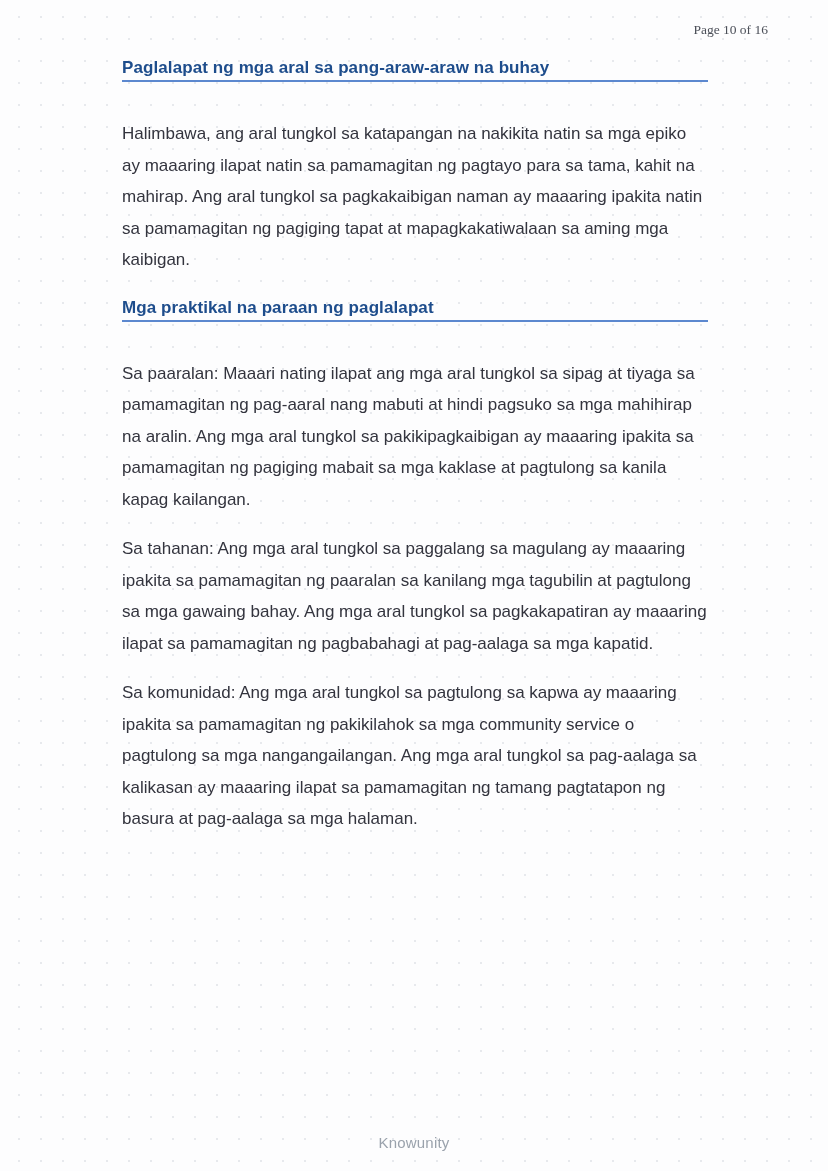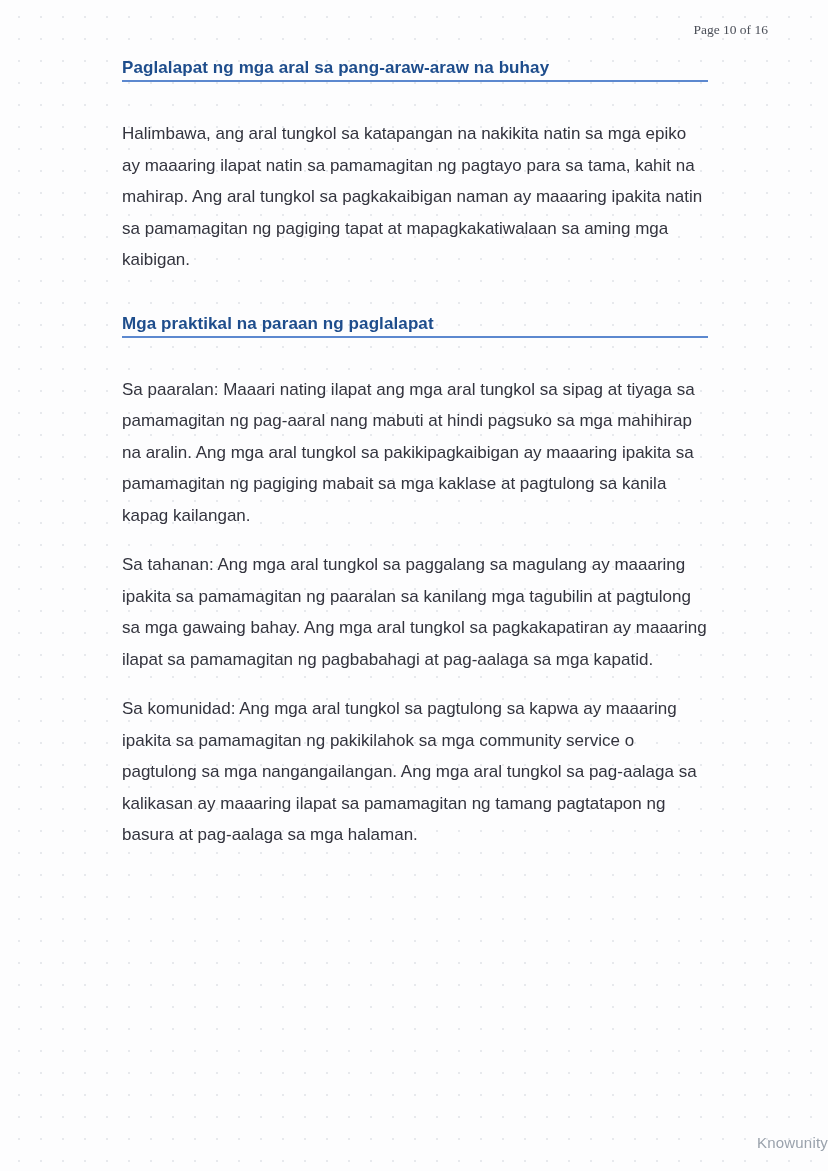--- a/index.html
+++ b/index.html
@@ -45,36 +45,36 @@
     font-size: 17px;
     font-weight: 700;
     color: #1e4d8c;
     letter-spacing: 0.1px;
     padding-bottom: 2px;
     border-bottom: 2px solid #5c88cf;
     margin-bottom: 36px;
   }
 
   .section-heading.spaced {
-    margin-top: 38px;
+    margin-top: 22px;
   }
 
   .content p {
     font-size: 17px;
     line-height: 31.5px;
     color: #33343e;
     margin-bottom: 18px;
   }
 
   .footer-brand {
     position: absolute;
     left: 0;
     right: 0;
     bottom: 20px;
-    text-align: right;
+    text-align: center;
     font-size: 15px;
     color: #9aa2ac;
     letter-spacing: 0.2px;
   }
 </style>
 </head>
 <body>
 
 <div class="page">
 

